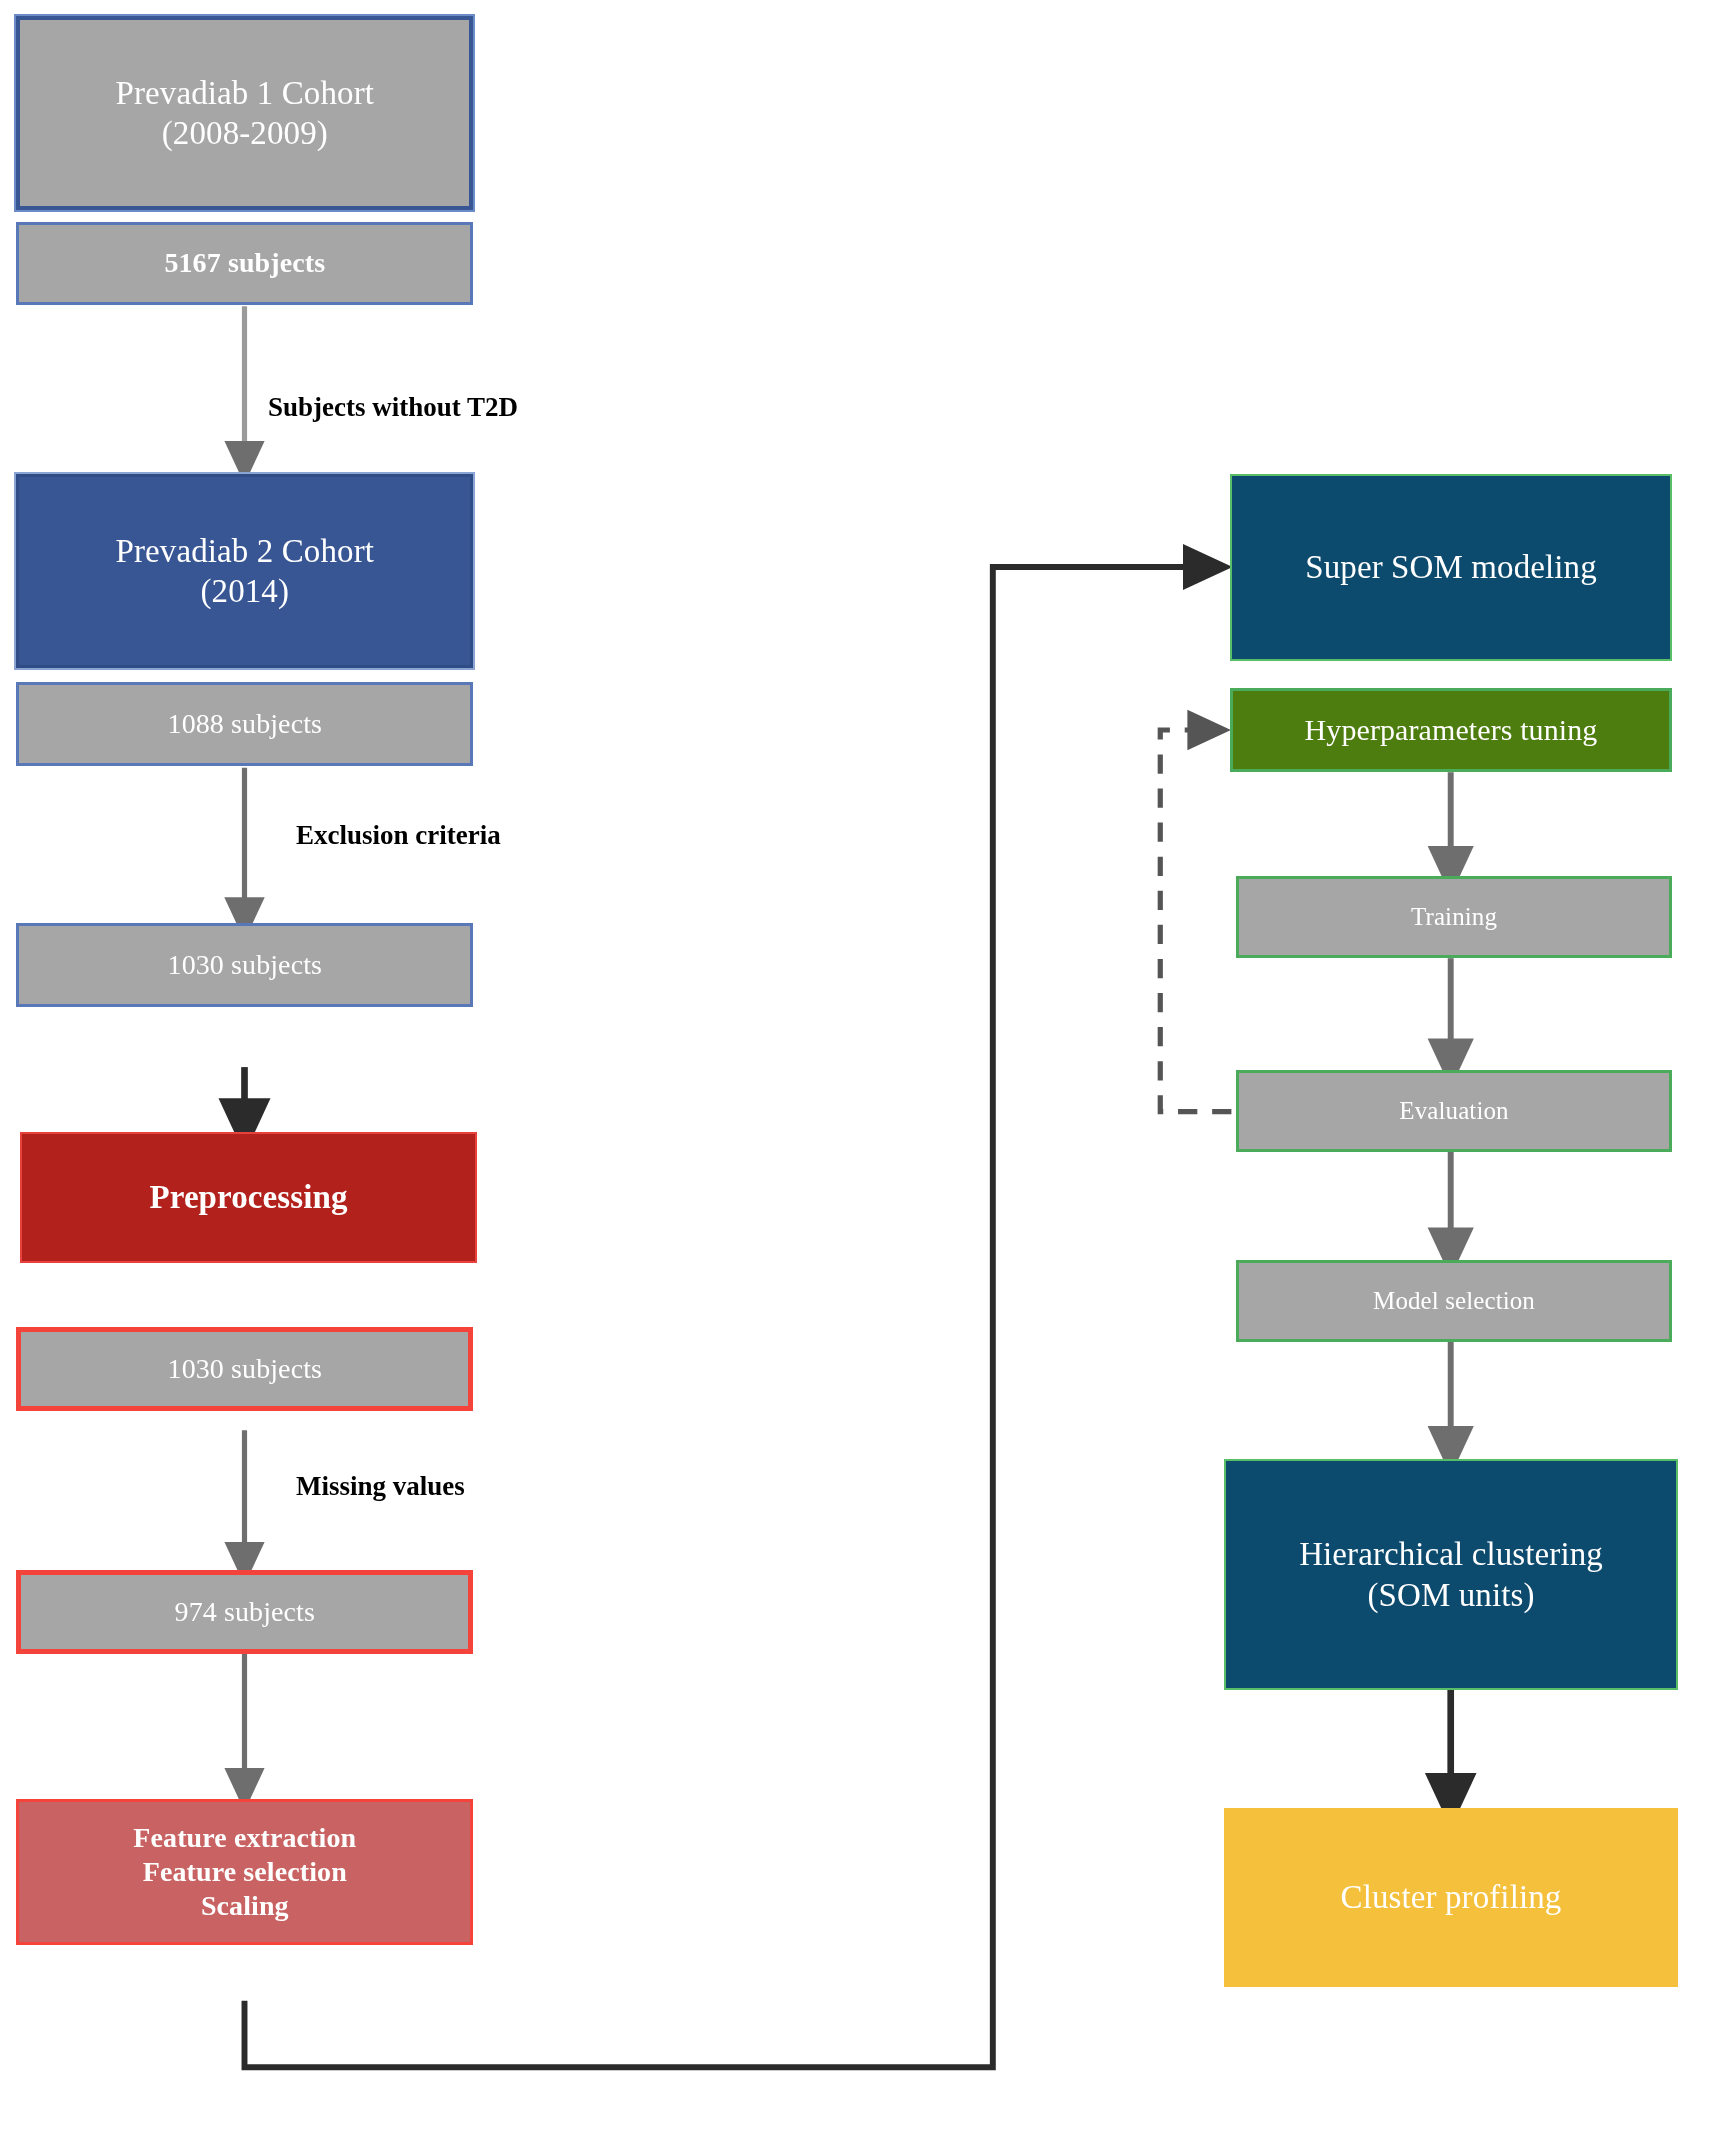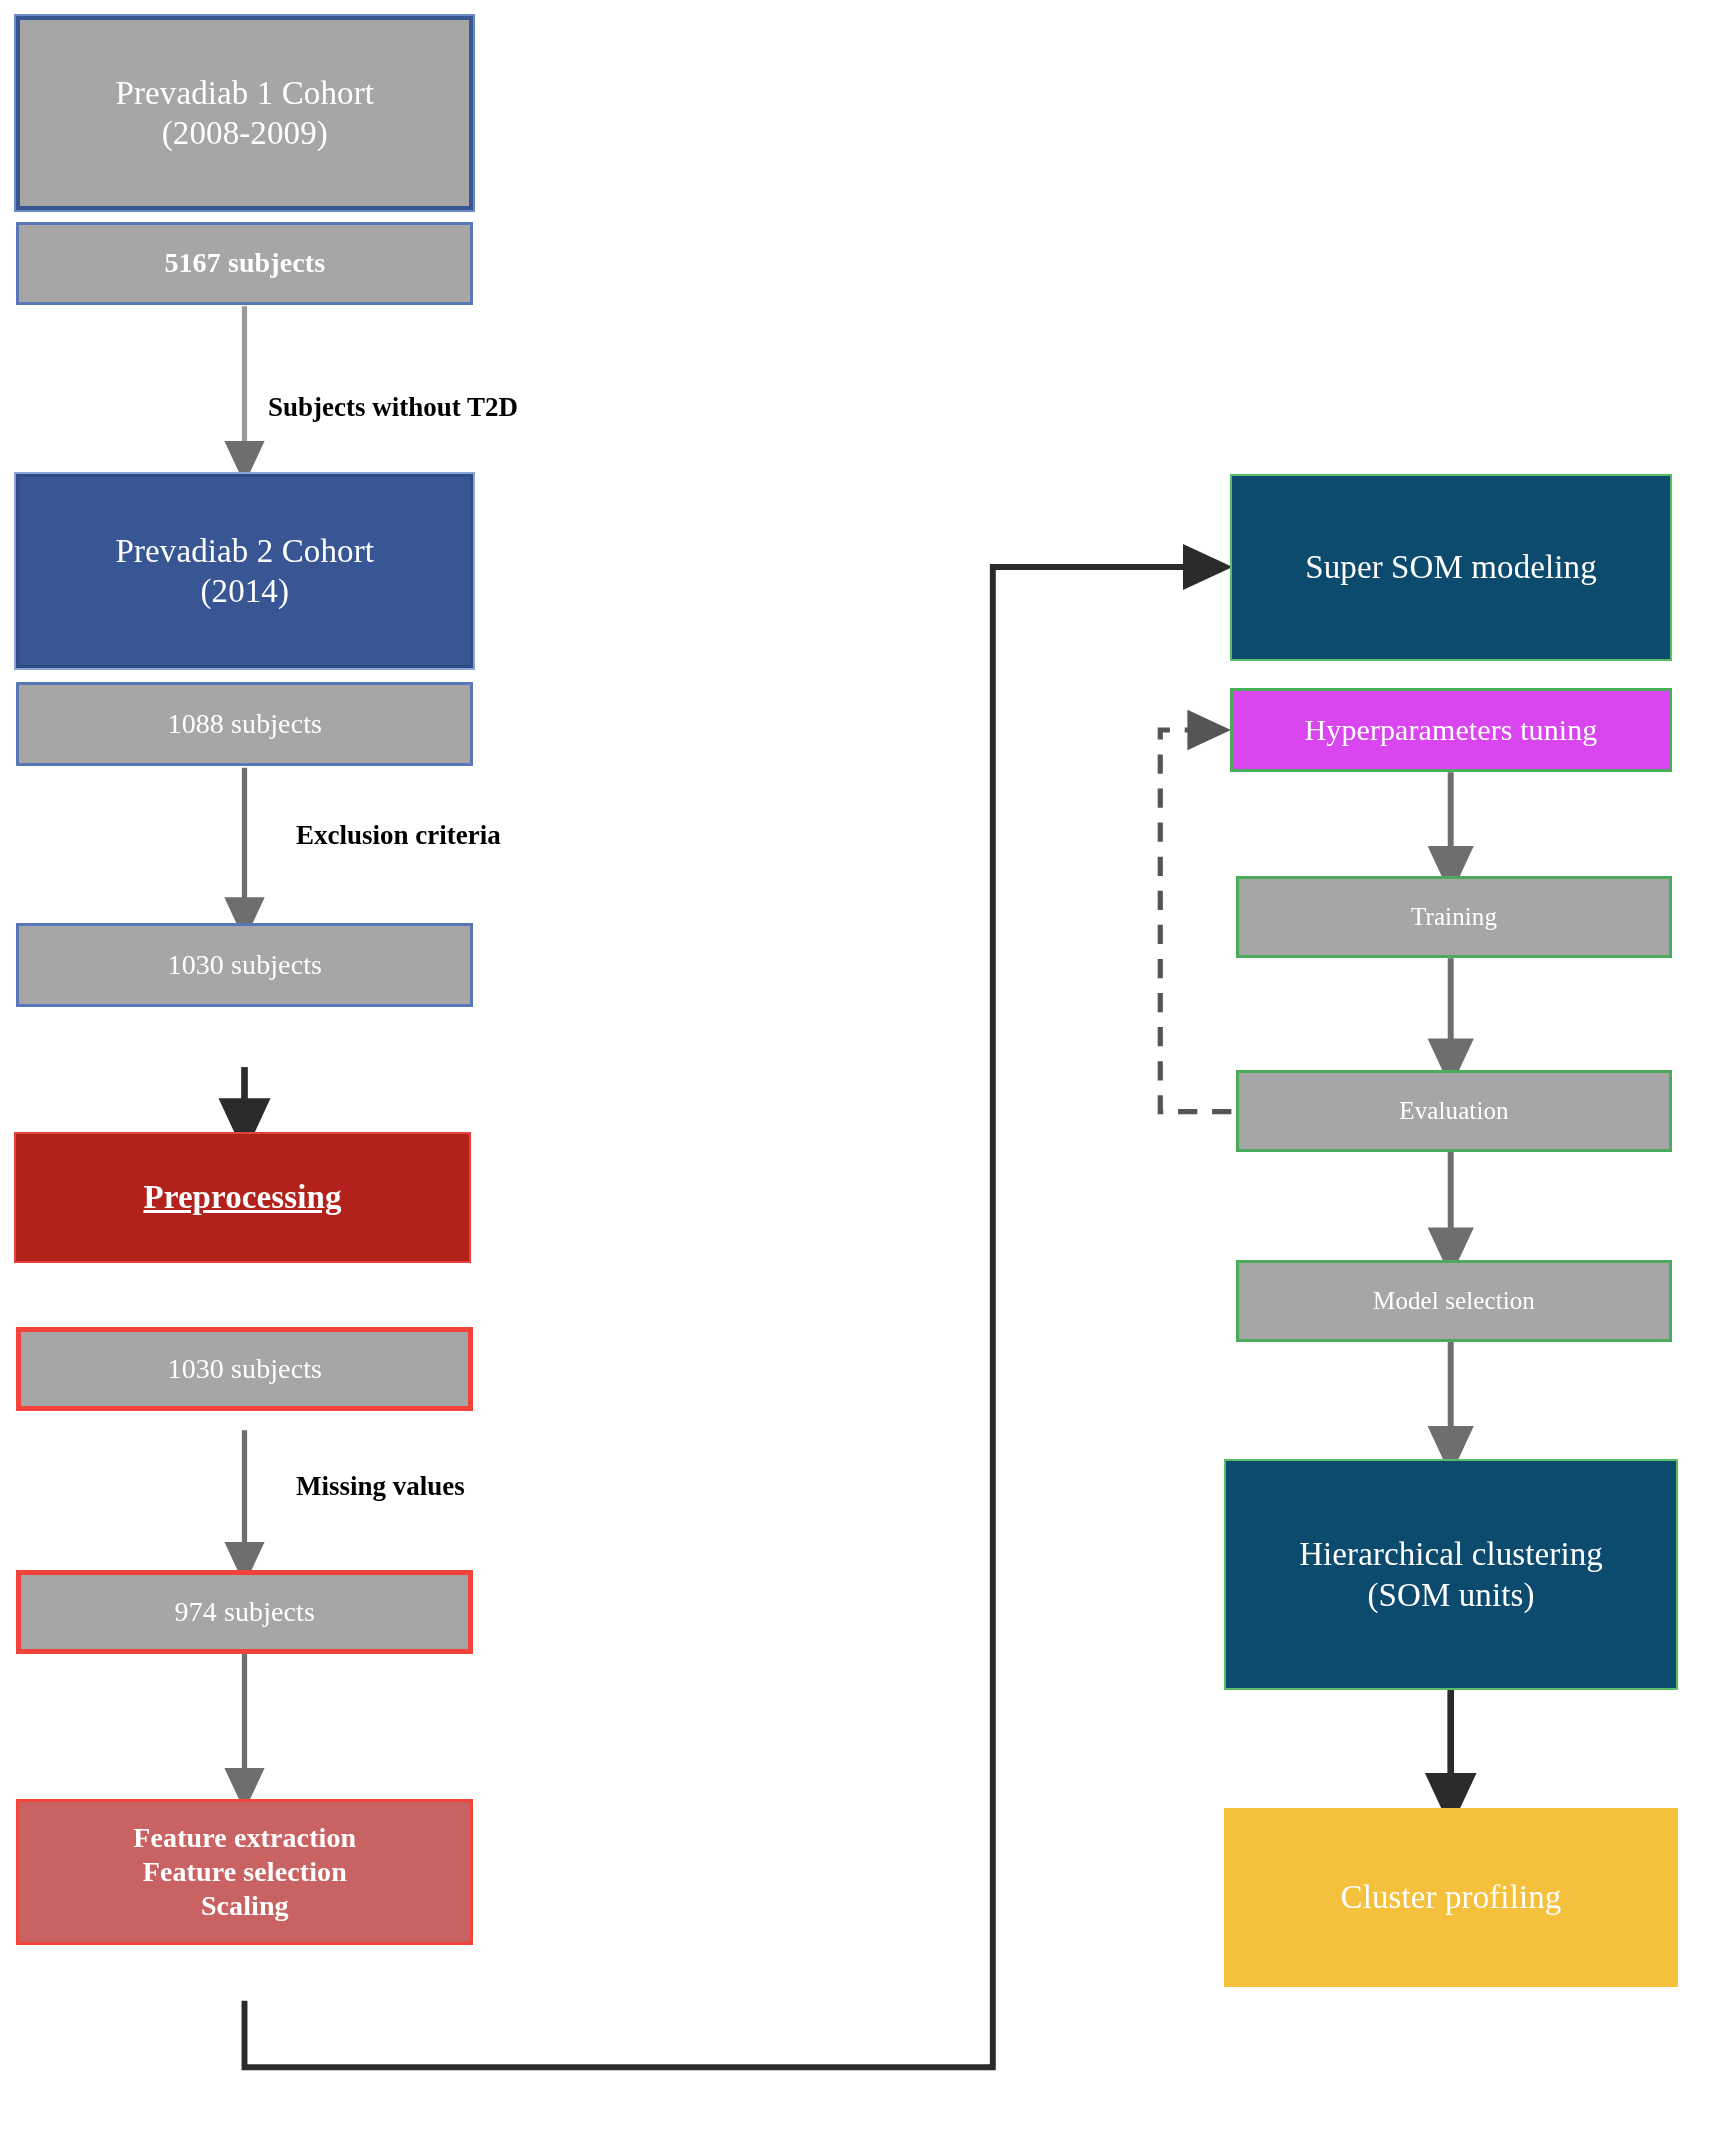--- a/index.html
+++ b/index.html
@@ -60,21 +60,21 @@
     font-size:28px;
     font-weight:bold;
   }
   
   .n-green{
     background:#0c4a6e;
     border:2.2px solid #58bf68;
     font-size:33px;
   }
   .n-grey-green{
-    background:#d946ef;
+    background:#4d7c0f;
     border:3.7px solid #4aab5b;
     font-size:30px;
   }
   .n-grey-green-sm{
     background:#a6a6a6;
     border:3px solid #4aab5b;
     font-size:25px;
   }
   .n-orange{
     background:#f5c03c;
@@ -146,21 +146,21 @@
 
   <div class="node n-grey-blue-thin" style="left:16.3px; top:222px; width:457px; height:83px;font-weight:bold;">5167 subjects</div>
 
   <div class="node n-blue" style="left:16.3px; top:474px; width:457px; height:194px;">Prevadiab 2 Cohort
 (2014)</div>
 
   <div class="node n-grey-blue-thin" style="left:16.3px; top:682px; width:457px; height:84px;">1088 subjects</div>
 
   <div class="node n-grey-blue-thin" style="left:16.3px; top:923px; width:457px; height:84px;">1030 subjects</div>
 
-  <div class="node n-darkred" style="left:14px; top:1132px; width:457px; height:131px;text-decoration:underline;">Preprocessing</div>
+  <div class="node n-darkred" style="left:20px; top:1132px; width:457px; height:131px;">Preprocessing</div>
 
   <div class="node n-grey-red" style="left:16.3px; top:1327px; width:457px; height:84px;">1030 subjects</div>
 
   <div class="node n-grey-red" style="left:16.3px; top:1570px; width:457px; height:84px;">974 subjects</div>
 
   <div class="node n-salmon" style="left:16.3px; top:1799px; width:457px; height:146px;">Feature extraction
 Feature selection
 Scaling</div>
 
   <span class="edge-label" style="left:268px; top:374px;margin-top:18px;">Subjects without T2D</span>

